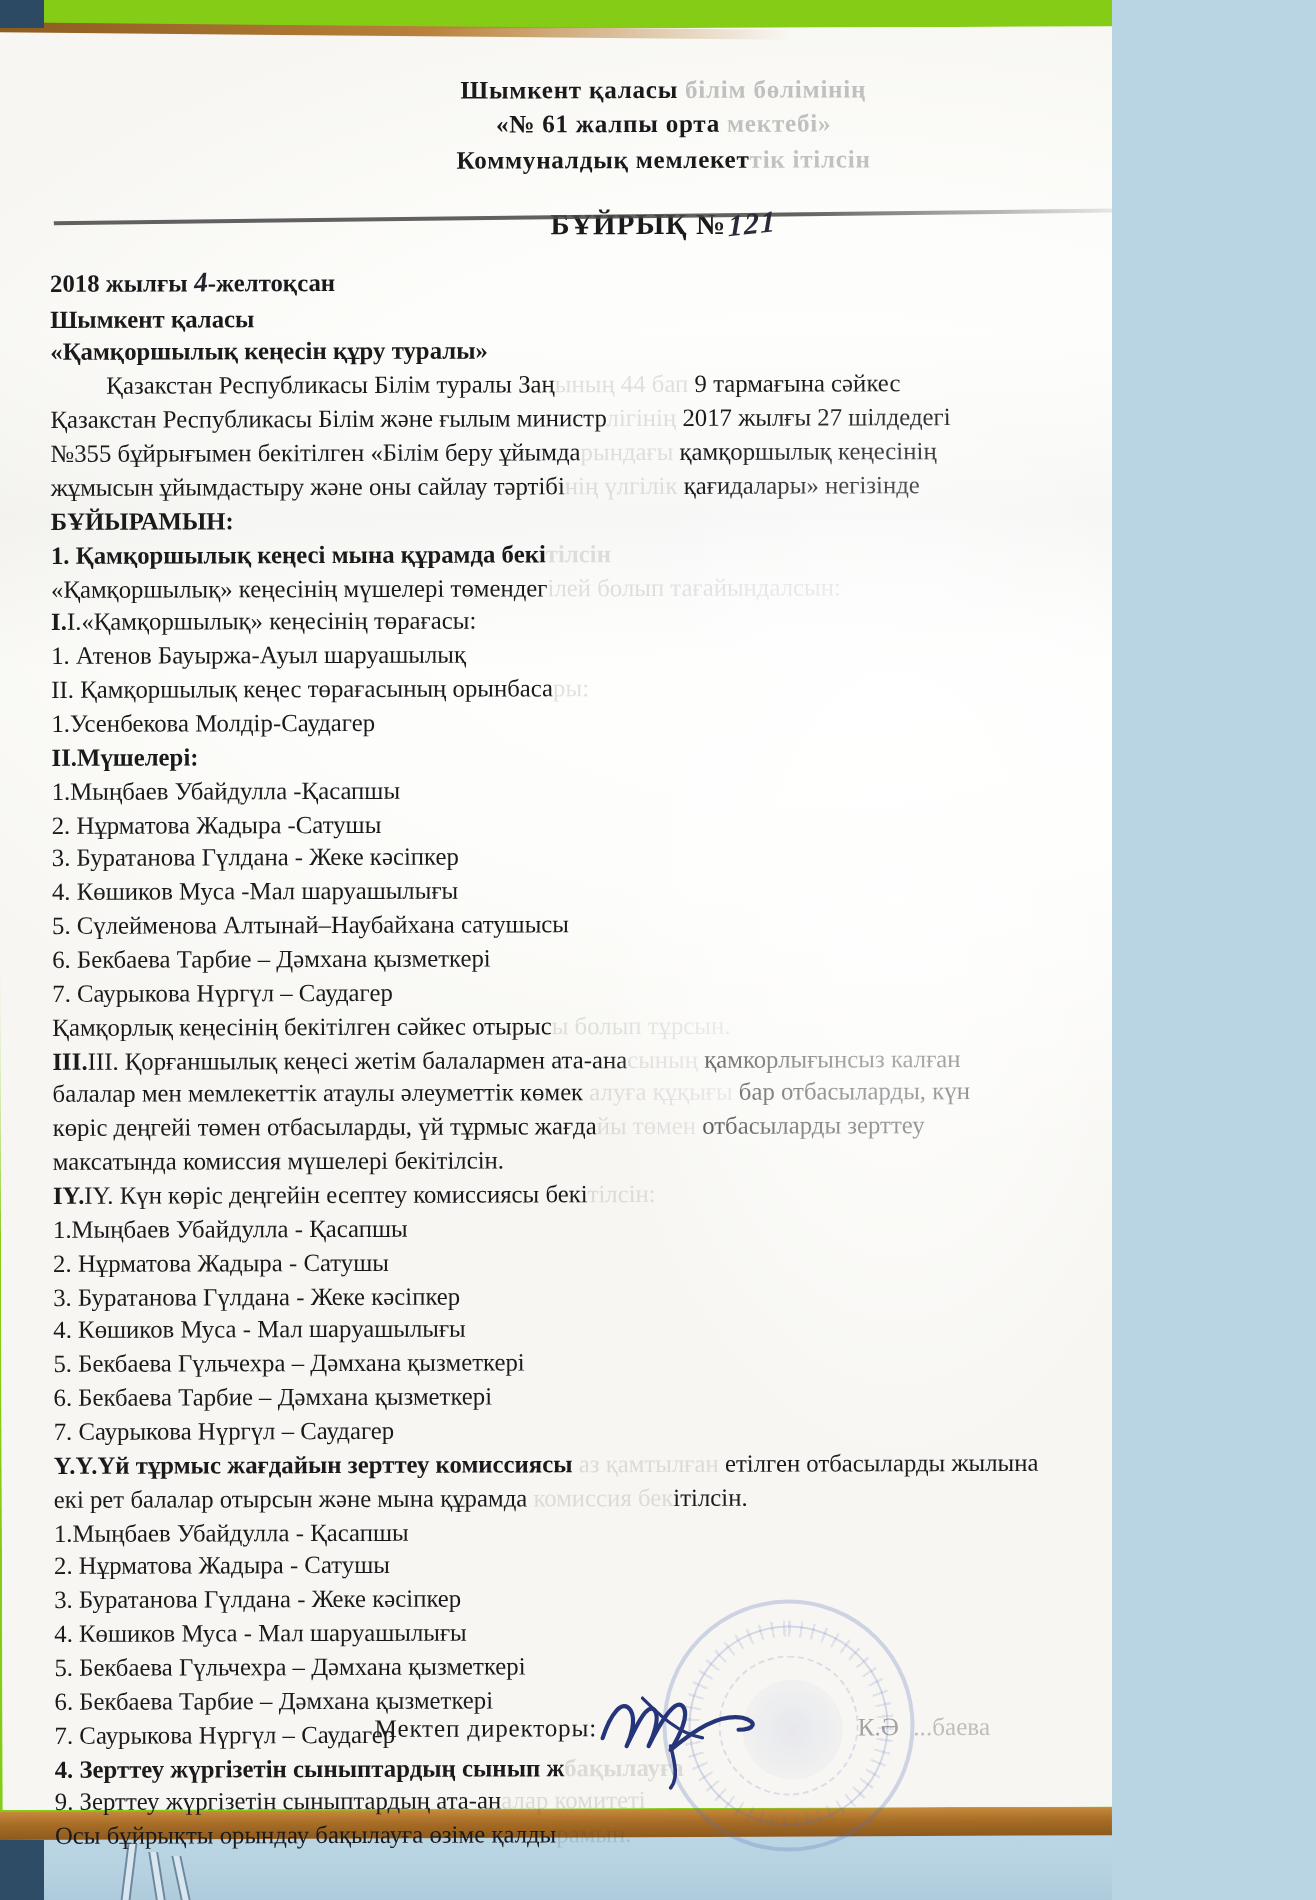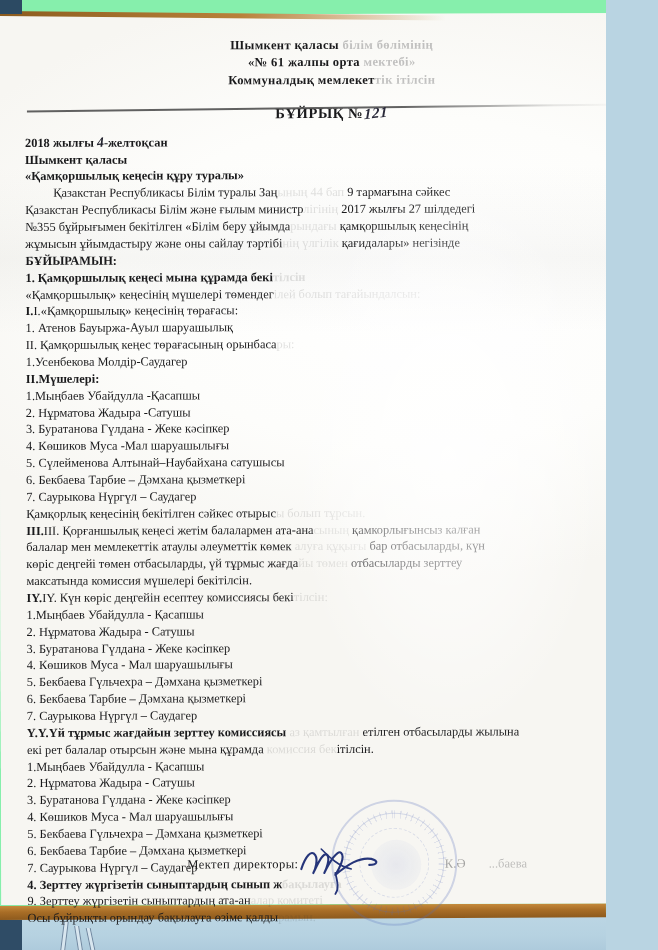--- a/index.html
+++ b/index.html
@@ -6,24 +6,24 @@
   html, body {
     margin: 0; padding: 0;
     width: 658px; height: 950px;
     overflow: hidden;
     background: #b9d4e2;
     font-family: "Liberation Serif", "DejaVu Serif", serif;
   }
 
   #scene {
     position: relative;
-    width: 606px;
+    width: 556px;
     height: 950px;
     overflow: hidden;
-    background: #86efac;
+    background: #84cc16;
   }
 
   
   .floor {
     position: absolute;
     left: 0; right: 0; bottom: 0;
     height: 36px;
     background: linear-gradient(180deg, #bcd6e4 0%, #b6d2e1 60%, #aecbdc 100%);
   }
   .desk-edge-bottom {
@@ -228,21 +228,21 @@
   }
   .sig-label { display: inline-block; letter-spacing: 0.4px; }
   .sig-mark {
     display: inline-block;
     position: relative;
     width: 120px;
     height: 16px;
     vertical-align: middle;
   }
   .sig-mark svg { position: absolute; left: -6px; top: -22px; }
-  .sig-name { display: inline-block; margin-left: 20px; }
+  .sig-name { display: inline-block; margin-left: 4px; }
 </style>
 </head>
 <body>
 
 <div id="scene">
 
   <div class="floor"></div>
   <div class="chair-leg a"></div>
   <div class="chair-leg b"></div>
   <div class="chair-leg c"></div>

